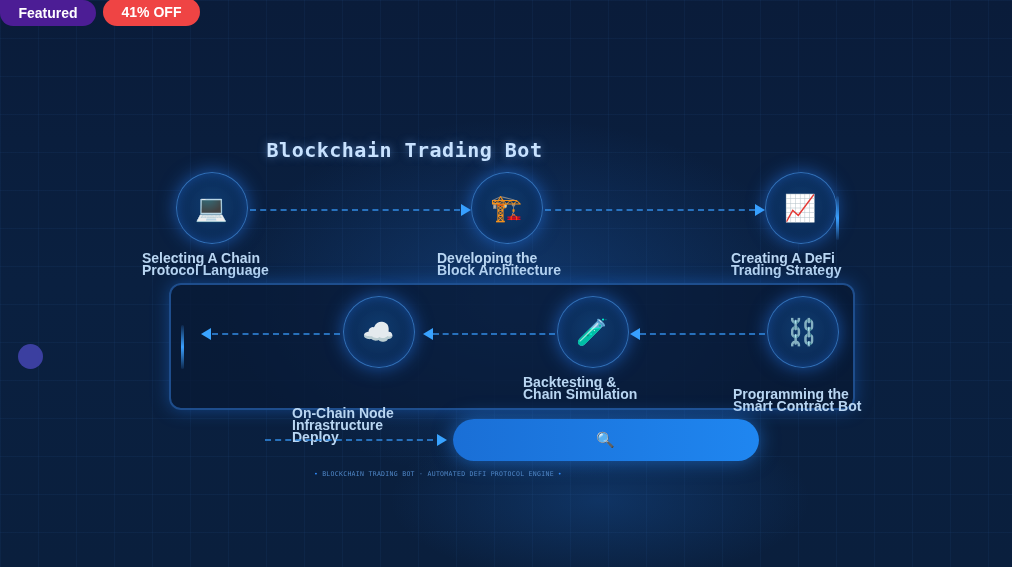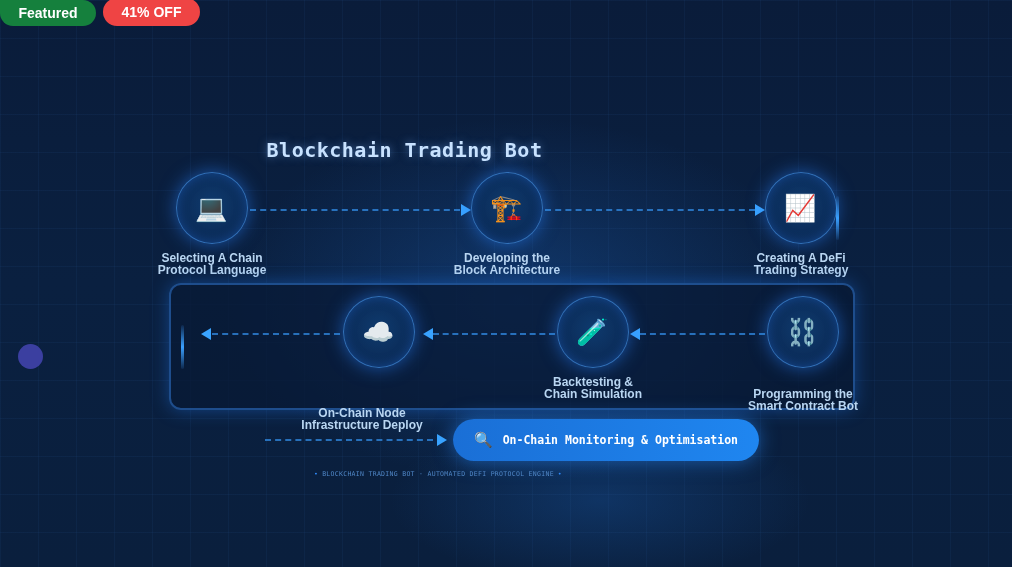--- a/index.html
+++ b/index.html
@@ -20,44 +20,44 @@
     background-size: 38px 38px;
     pointer-events: none;
   }
   .badge {
     position: absolute; top: 0; height: 26px;
     border-radius: 0 0 14px 14px;
     color: #fff; font-weight: bold; font-size: 14px;
     display: flex; align-items: center; justify-content: center;
     font-family: "Liberation Sans", sans-serif;
   }
-  .badge.featured { left: 0; width: 96px; background: #15803d; border-radius: 0 14px 14px 14px; }
+  .badge.featured { left: 0; width: 96px; background: #4c1d95; border-radius: 0 14px 14px 14px; }
   .badge.off { left: 103px; width: 97px; background: #ef4444; border-radius: 14px; top: -2px; height: 28px; }
   .dot {
     position: absolute; left: 18px; top: 344px; width: 25px; height: 25px;
     border-radius: 50%; background: #3b3fa0;
   }
   .title {
     position: absolute; left: 0; width: 809px; top: 138px; text-align: center;
     font-family: "DejaVu Sans Mono", monospace; font-weight: bold;
     font-size: 20px; color: #c8e2ff; letter-spacing: 0.5px;
     text-shadow: 0 0 8px rgba(120,180,255,0.5);
   }
   .node {
     position: absolute; width: 72px; height: 72px; border-radius: 50%;
     background: radial-gradient(circle at 50% 45%, #0e3a6e 0%, #0b2a55 70%);
     border: 1.5px solid rgba(70,150,240,0.65);
     box-shadow: 0 0 18px rgba(40,130,255,0.55), inset 0 0 12px rgba(40,130,255,0.35);
     display: flex; align-items: center; justify-content: center;
     font-size: 26px;
   }
   .label {
-    position: absolute; width: 140px; text-align: center;
+    position: absolute; width: 140px; text-align: left;
     font-family: "Liberation Sans", sans-serif; font-weight: bold;
-    font-size: 12px; line-height: 12px; color: #b9d6f2;
+    font-size: 14px; line-height: 12px; color: #b9d6f2;
   }
   .dash {
     position: absolute; height: 0; border-top: 2px dashed rgba(50,140,230,0.75);
   }
   .arrow-r, .arrow-l {
     position: absolute; width: 0; height: 0;
     border-top: 6px solid transparent; border-bottom: 6px solid transparent;
   }
   .arrow-r { border-left: 10px solid #3aa4ff; }
   .arrow-l { border-right: 10px solid #3aa4ff; }
@@ -164,18 +164,17 @@
 
 <div class="dash" style="left:212px; top:333px; width:128px;"></div>
 <div class="arrow-l" style="left:201px; top:328px;"></div>
 <div class="vbar" style="left:181px; top:325px; height:44px;"></div>
 
 <div class="dash" style="left:265px; top:439px; width:168px;"></div>
 <div class="arrow-r" style="left:437px; top:434px;"></div>
 
 <div class="cta">
   <span class="ico">🔍</span>
-  <span>On-Chain Monitoring &amp; Optimisation</span>
 </div>
 
 <div class="footer">
   <span class="bullet">•</span><span>BLOCKCHAIN TRADING BOT · AUTOMATED DEFI PROTOCOL ENGINE</span><span class="bullet">•</span>
 </div>
 
 </body></html>

